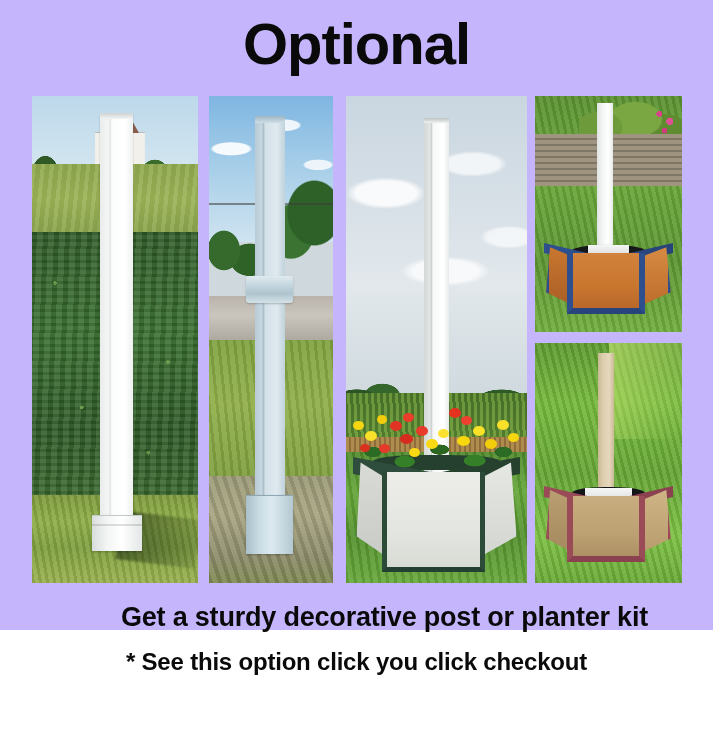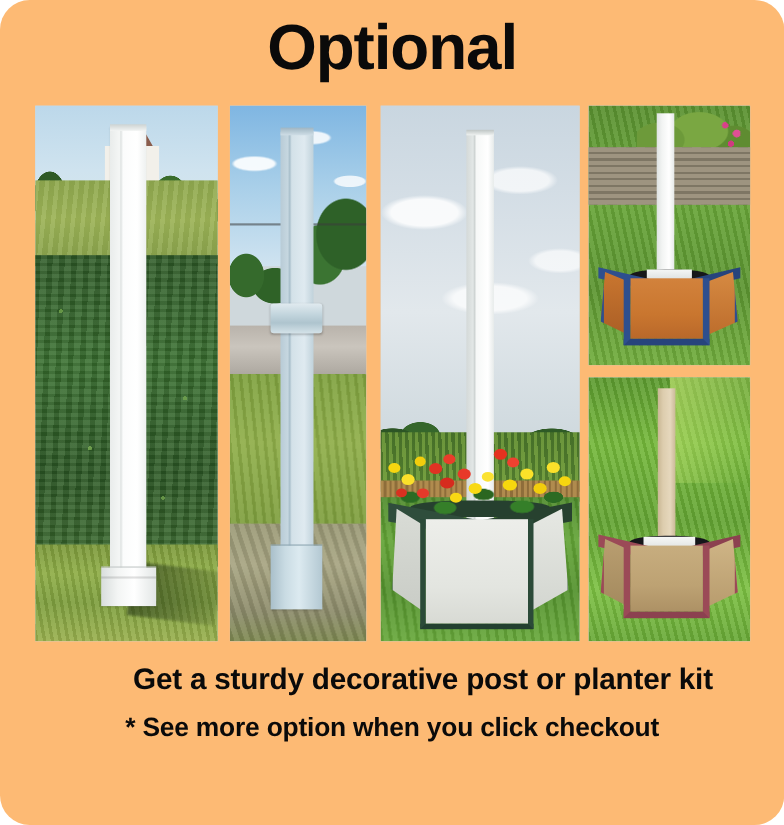--- a/index.html
+++ b/index.html
@@ -2,21 +2,21 @@
 <html><head>
 <meta charset="utf-8">
 <style>
   * { box-sizing: border-box; margin: 0; padding: 0; }
   html, body {
     width: 713px; height: 750px;
     background: #ffffff;
     font-family: "Liberation Sans", sans-serif;
     overflow: hidden;
   }
-  .page { position: relative; width: 713px; height: 750px; background: #fdba74; border-radius: 27px; }
+  .page { position: relative; width: 713px; height: 630px; background: #c4b5fd; }
 
   
   .title {
     position: absolute; left: 0; top: 8px; width: 713px;
     text-align: center;
     font-family: "Liberation Sans", sans-serif;
     font-weight: 700;
     font-size: 58px;
     line-height: 72px;
     letter-spacing: -1px;
@@ -520,15 +520,15 @@
         <div class="layer rimR"></div>
         <div class="layer faceL"></div>
         <div class="layer faceR"></div>
         <div class="layer faceC"></div>
       </div>
     </div>
 
   </div>
 
   <div class="caption-main">Get a sturdy decorative post or planter kit</div>
-  <div class="caption-sub1">* See more option when you click checkout</div>
+  <div class="caption-sub1">* See this option click you click checkout</div>
 
 </div>
 
 </body></html>

